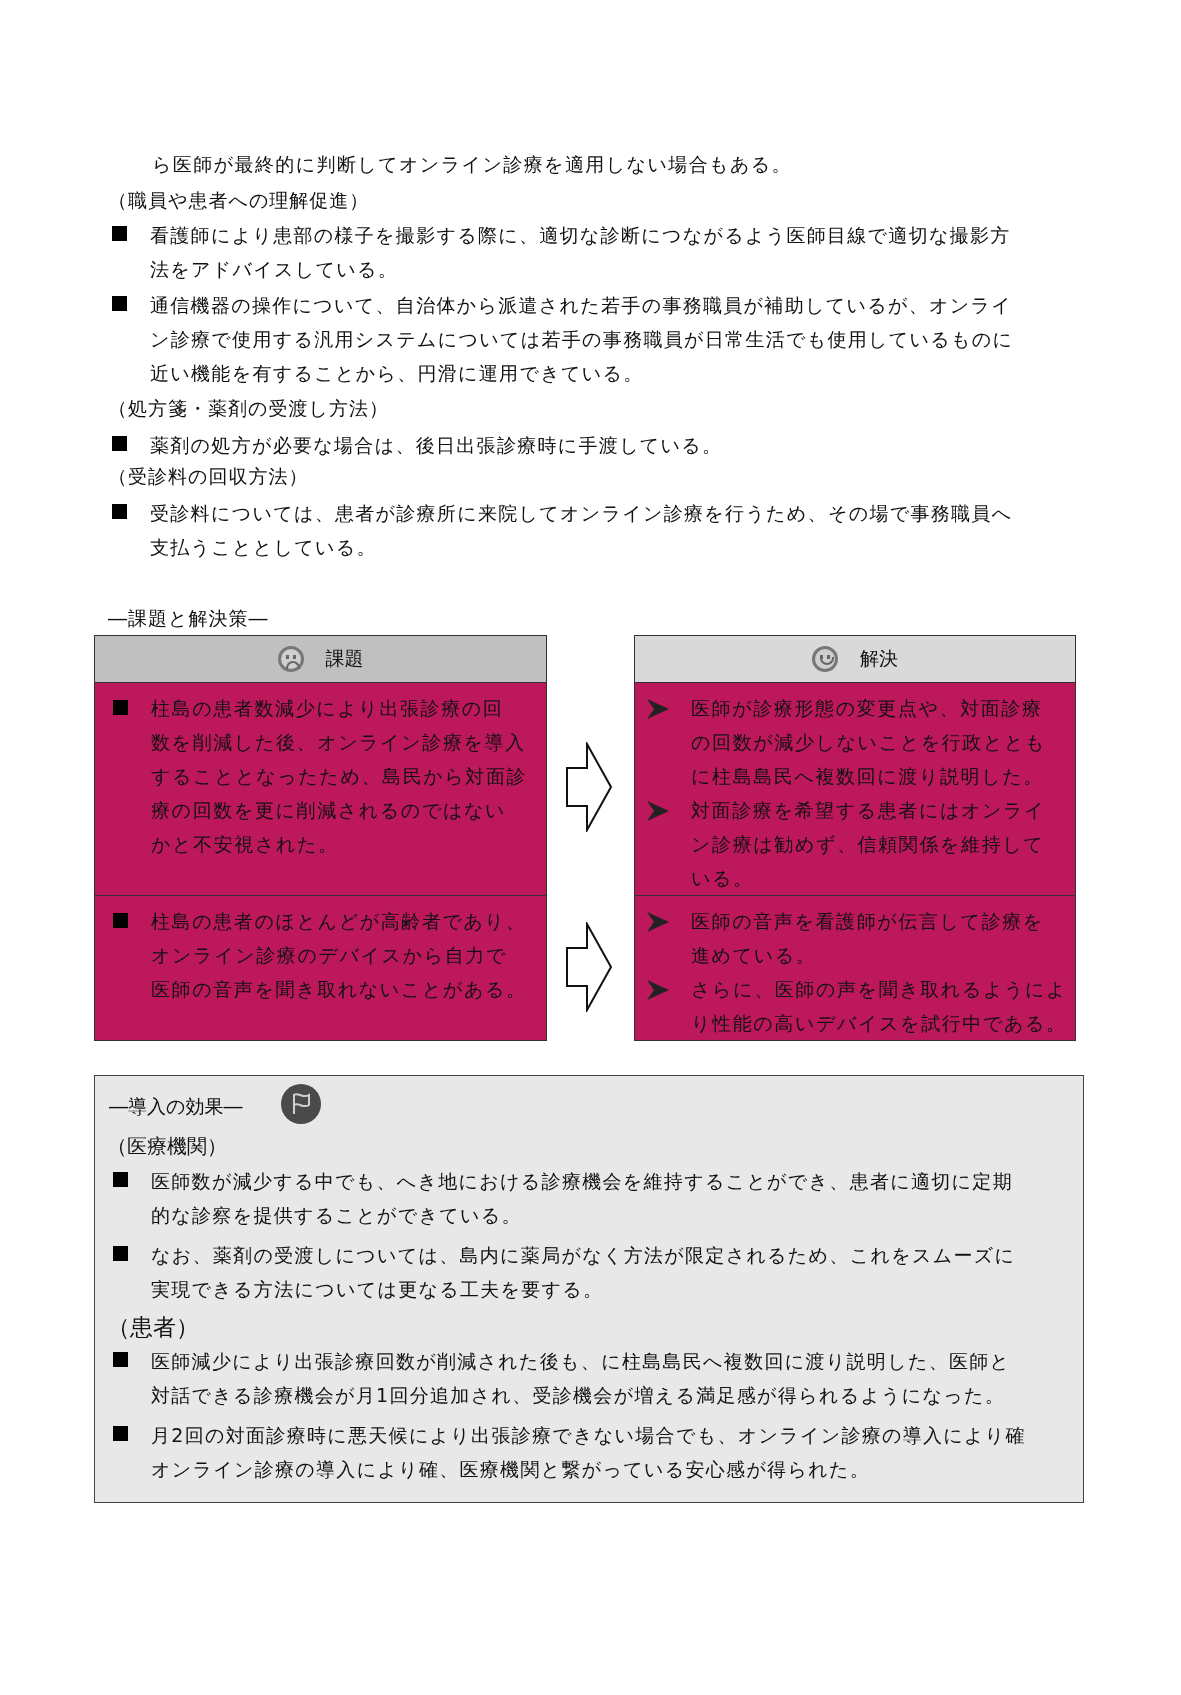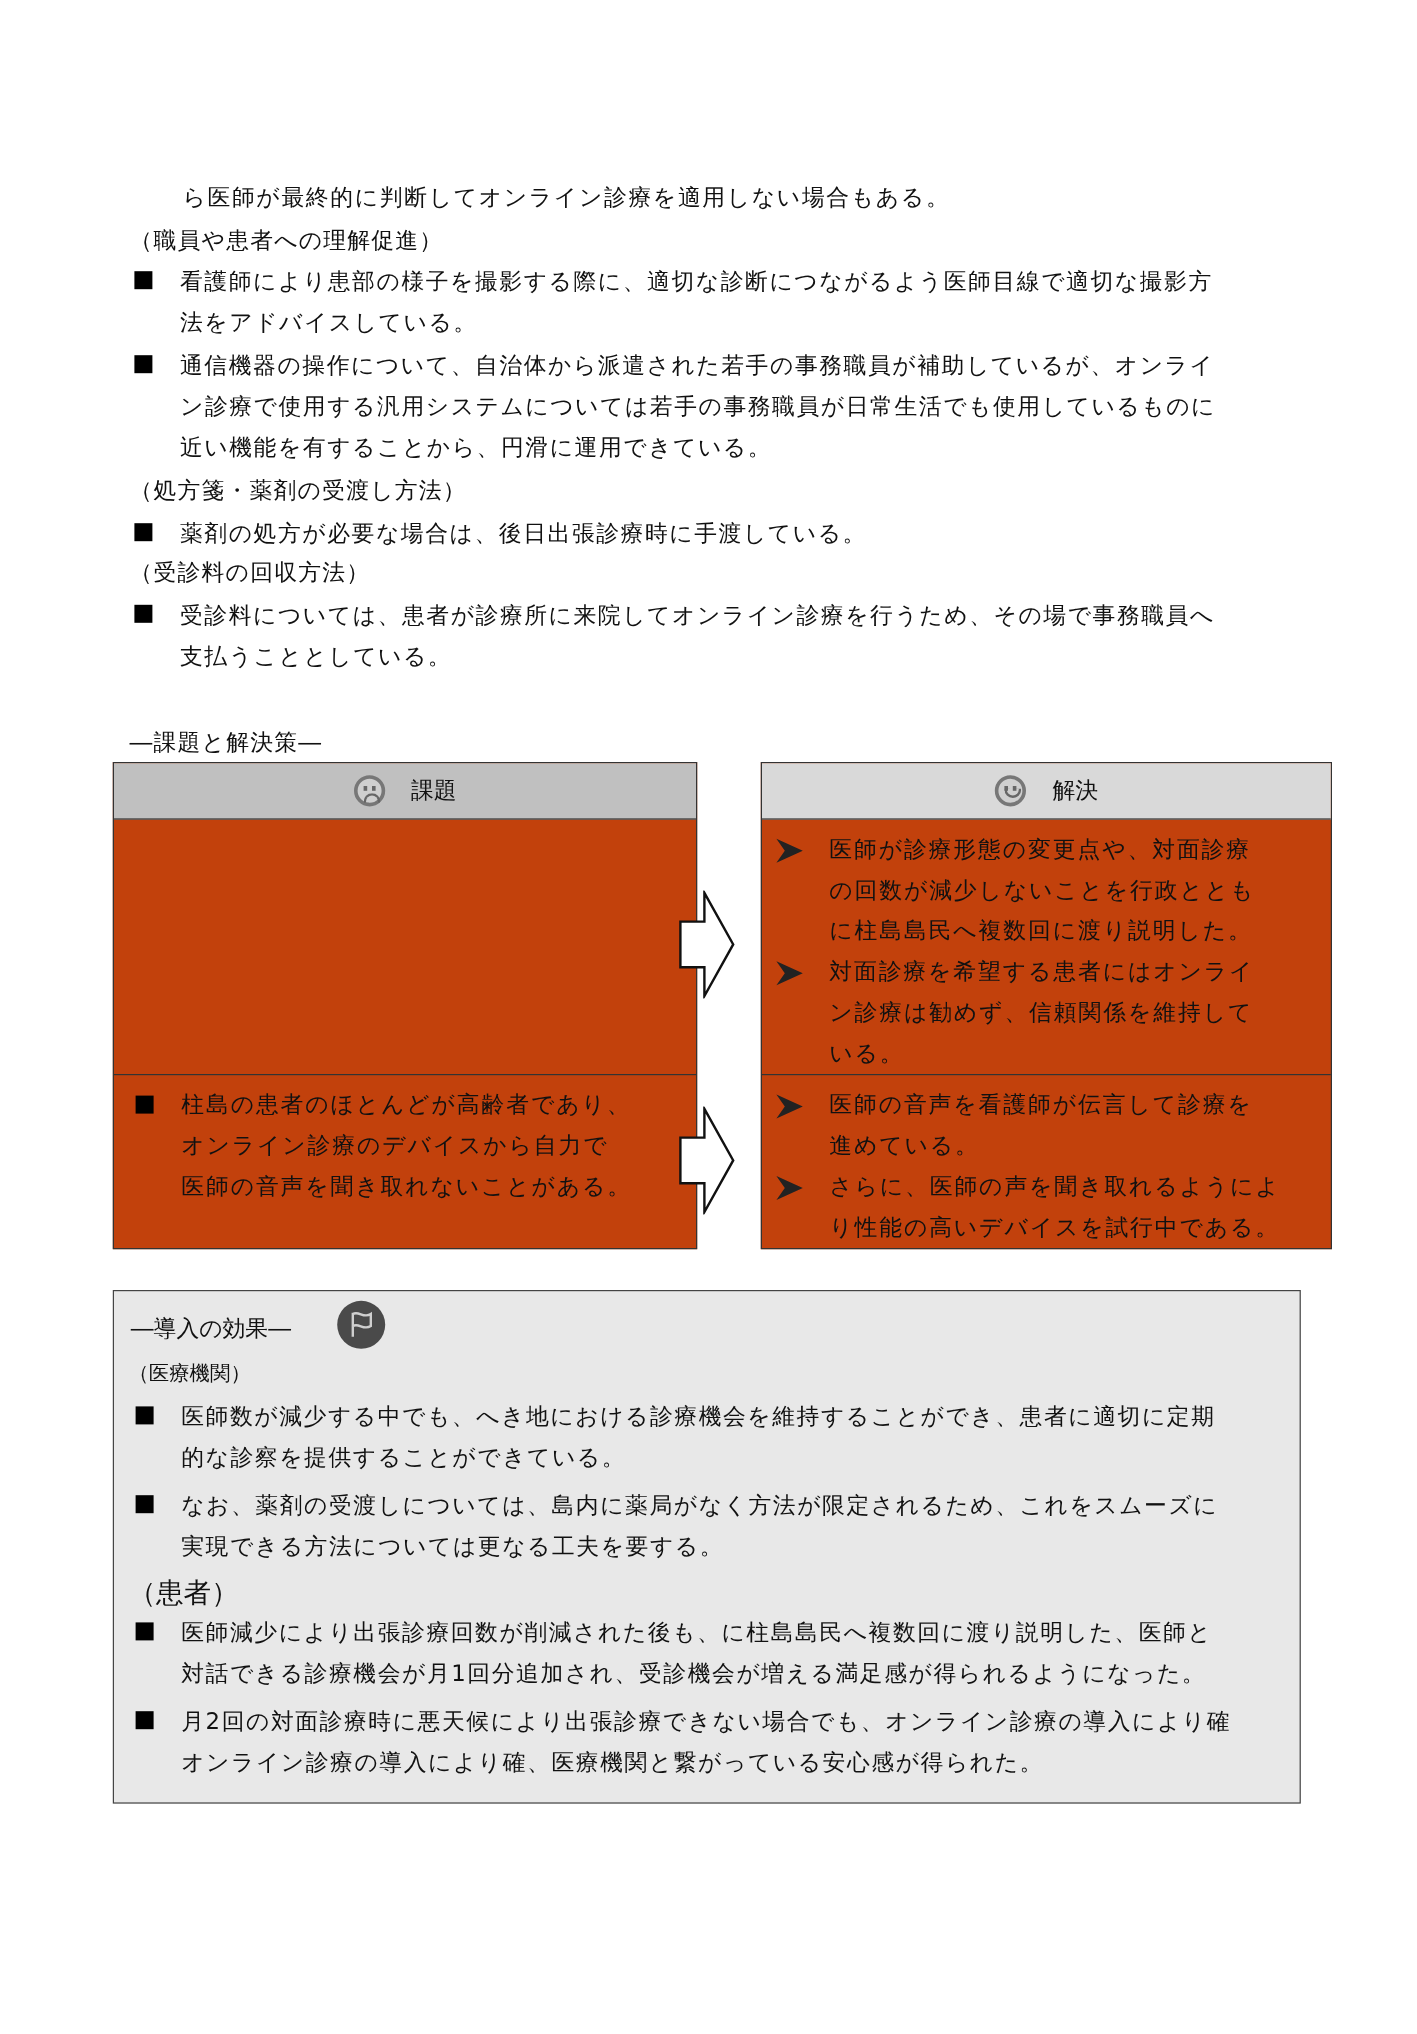--- a/index.html
+++ b/index.html
@@ -11,21 +11,21 @@
   .line { position: absolute; left: 110px; white-space: nowrap; font-size: 19px; letter-spacing: 1.4px; }
   .bullet-row { position: absolute; left: 110px; width: 966px; }
   .bullet-sq {
     position: absolute; left: 2px; top: 8px; width: 15px; height: 15px; background: #000;
   }
   .bullet-text { margin-left: 40px; line-height: 34px; font-size: 19px; letter-spacing: 1.3px; }
   .bullet-text div { white-space: nowrap; }
   .heading-paren { position: absolute; left: 108px; font-size: 19px; letter-spacing: 1px; white-space: nowrap; }
 
   
-  .box { position: absolute; border: 1px solid #333; background: #c2410c; padding-left: 34px; }
+  .box { position: absolute; border: 1px solid #333; background: #be185d; }
   .box-head {
     position: absolute; left: 0; right: 0; top: 0; height: 46px;
     border-bottom: 1px solid #333; display: flex; align-items: center; justify-content: center;
     font-size: 19px; gap: 22px;
   }
   .face {
     width: 26px; height: 26px; border-radius: 50%; border: 3px solid #777;
     position: relative; box-sizing: border-box; background: #cfcfcf;
   }
   .face::before, .face::after {
@@ -102,20 +102,32 @@
 
 <div class="heading-paren" style="top:606px;">―課題と解決策―</div>
 
 <div class="box" style="left:94px; top:635px; width:451px; height:404px;">
   <div class="box-head" style="background:#c0c0c0;">
     <span class="face sad">
         <span class="mouth"></span>
       </span>
     <span>課題</span>
   </div>
+  <div class="cell" style="top:47px; height:212px;">
+    <div class="cell-row" style="top:8px;">
+      <span class="sq"></span>
+      <div class="cell-text">
+        <div>柱島の患者数減少により出張診療の回</div>
+        <div>数を削減した後、オンライン診療を導入</div>
+        <div>することとなったため、島民から対面診</div>
+        <div>療の回数を更に削減されるのではない</div>
+        <div>かと不安視された。</div>
+      </div>
+    </div>
+  </div>
   <div class="cell sep" style="top:259px; height:144px;">
     <div class="cell-row" style="top:8px;">
       <span class="sq"></span>
       <div class="cell-text">
         <div>柱島の患者のほとんどが高齢者であり、</div>
         <div>オンライン診療のデバイスから自力で</div>
         <div>医師の音声を聞き取れないことがある。</div>
       </div>
     </div>
   </div>
@@ -180,21 +192,21 @@
 </div>
 
 <div class="effects">
   <div style="position:absolute; left:14px; top:18px; font-size:19px; white-space:nowrap;">―導入の効果―</div>
   <div class="flag-badge" style="left:186px; top:8px;">
     <svg width="22" height="24" viewBox="0 0 22 24">
         <path d="M4 2 V22 M4 3 C9 0 13 7 19 3 V13 C13 17 9 10 4 13" fill="none" stroke="#cfcfcf" stroke-width="2"></path>
       </svg>
   </div>
 
-  <div style="position:absolute; left:12px; top:57px; font-size:17px; white-space:nowrap;">（医療機関）</div>
+  <div style="position:absolute; left:12px; top:57px; font-size:20px; white-space:nowrap;">（医療機関）</div>
 
   <div class="bullet-row" style="left:16px; top:88px; width:960px;">
     <span class="bullet-sq"></span>
     <div class="bullet-text">
       <div>医師数が減少する中でも、へき地における診療機会を維持することができ、患者に適切に定期</div>
       <div>的な診察を提供することができている。</div>
     </div>
   </div>
   <div class="bullet-row" style="left:16px; top:162px; width:960px;">
     <span class="bullet-sq"></span>

